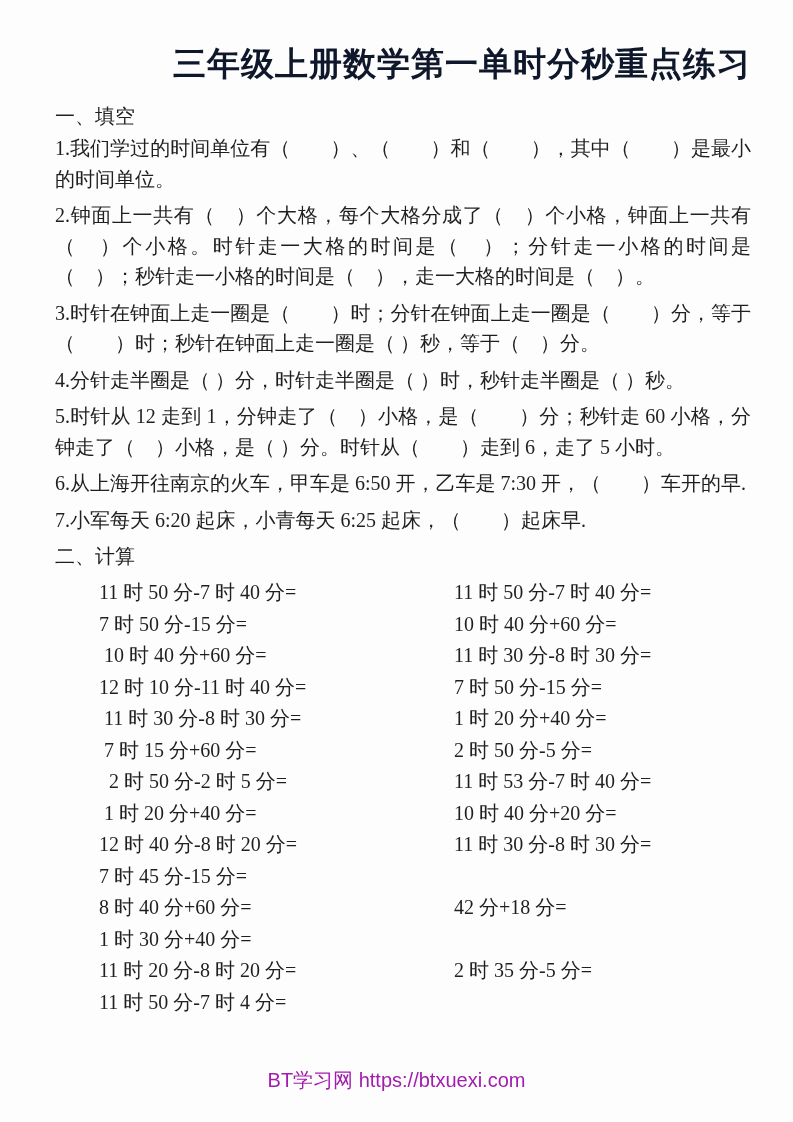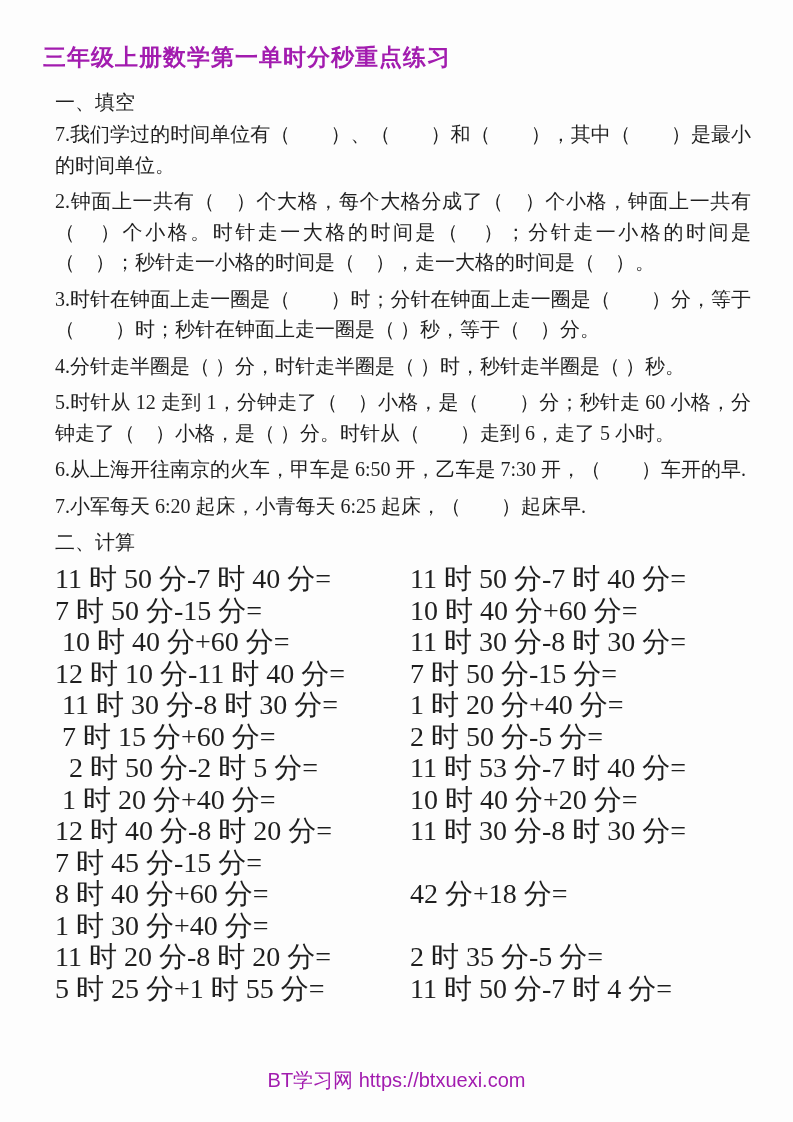--- a/index.html
+++ b/index.html
@@ -12,24 +12,24 @@
     overflow: hidden;
   }
   .page {
     width: 793px;
     height: 1122px;
     padding: 42px 42px 0 55px;
   }
   .doc-title {
     font-family: "Liberation Sans", "DejaVu Sans", sans-serif;
     font-weight: 900;
-    font-size: 23px;
-    text-align: left;
+    font-size: 33px;
+    text-align: right;
     letter-spacing: 1px;
-    color: #a21caf;
+    color: #0f172a;
     margin-bottom: 14px;
     margin-left: -12px; 
   }
   .section-heading {
     font-size: 20px;
     line-height: 30px;
     margin-bottom: 2px;
   }
   .fill-question {
     font-size: 20px;
@@ -38,23 +38,24 @@
     white-space: pre-wrap;
     text-align: justify;
   }
   .calc-section { margin-top: 4px; }
   .calc-grid { margin-top: 6px; }
   .calc-row {
     display: grid;
     grid-template-columns: 355px 1fr;
   }
   .calc-cell {
-    font-size: 28px;
+    font-size: 20px;
     line-height: 31.5px;
     white-space: pre-wrap;
+    margin-left: 44px;
   }
   .page-footer {
     position: absolute;
     left: 0;
     bottom: 28px;
     width: 100%;
     text-align: center;
     font-family: "Liberation Sans", "DejaVu Sans", sans-serif;
     font-size: 20px;
     color: #a21caf;
@@ -62,21 +63,21 @@
 </style>
 </head>
 <body>
 
 <div class="page">
 
   <h1 class="doc-title">三年级上册数学第一单时分秒重点练习</h1>
 
   <div class="fill-section">
     <div class="section-heading">一、填空</div>
-    <p class="fill-question">7.我们学过的时间单位有（　　）、（　　）和（　　），其中（　　）是最小的时间单位。</p>
+    <p class="fill-question">1.我们学过的时间单位有（　　）、（　　）和（　　），其中（　　）是最小的时间单位。</p>
     <p class="fill-question">2.钟面上一共有（　）个大格，每个大格分成了（　）个小格，钟面上一共有（　）个小格。时针走一大格的时间是（　）；分针走一小格的时间是（　）；秒针走一小格的时间是（　），走一大格的时间是（　）。</p>
     <p class="fill-question">3.时针在钟面上走一圈是（　　）时；分针在钟面上走一圈是（　　）分，等于（　　）时；秒针在钟面上走一圈是（ ）秒，等于（　）分。</p>
     <p class="fill-question">4.分针走半圈是（ ）分，时针走半圈是（ ）时，秒针走半圈是（ ）秒。</p>
     <p class="fill-question">5.时针从 12 走到 1，分钟走了（　）小格，是（　　）分；秒针走 60 小格，分钟走了（　）小格，是（ ）分。时针从（　　）走到 6，走了 5 小时。</p>
     <p class="fill-question">6.从上海开往南京的火车，甲车是 6:50 开，乙车是 7:30 开，（　　）车开的早.</p>
     <p class="fill-question">7.小军每天 6:20 起床，小青每天 6:25 起床，（　　）起床早.</p>
   </div>
 
   <div class="calc-section">
     <div class="section-heading">二、计算</div>
@@ -125,21 +126,20 @@
         <div class="calc-cell">42 分+18 分=</div>
       </div>
       <div class="calc-row">
         <div class="calc-cell">1 时 30 分+40 分=</div>
       </div>
       <div class="calc-row">
         <div class="calc-cell">11 时 20 分-8 时 20 分=</div>
         <div class="calc-cell">2 时 35 分-5 分=</div>
       </div>
       <div class="calc-row">
-        <div class="calc-cell">5 时 25 分+1 时 55 分=</div>
         <div class="calc-cell">11 时 50 分-7 时 4 分=</div>
       </div>
     </div>
   </div>
 
   <div class="page-footer">BT学习网 https://btxuexi.com</div>
 
 </div>
 
 </body></html>

